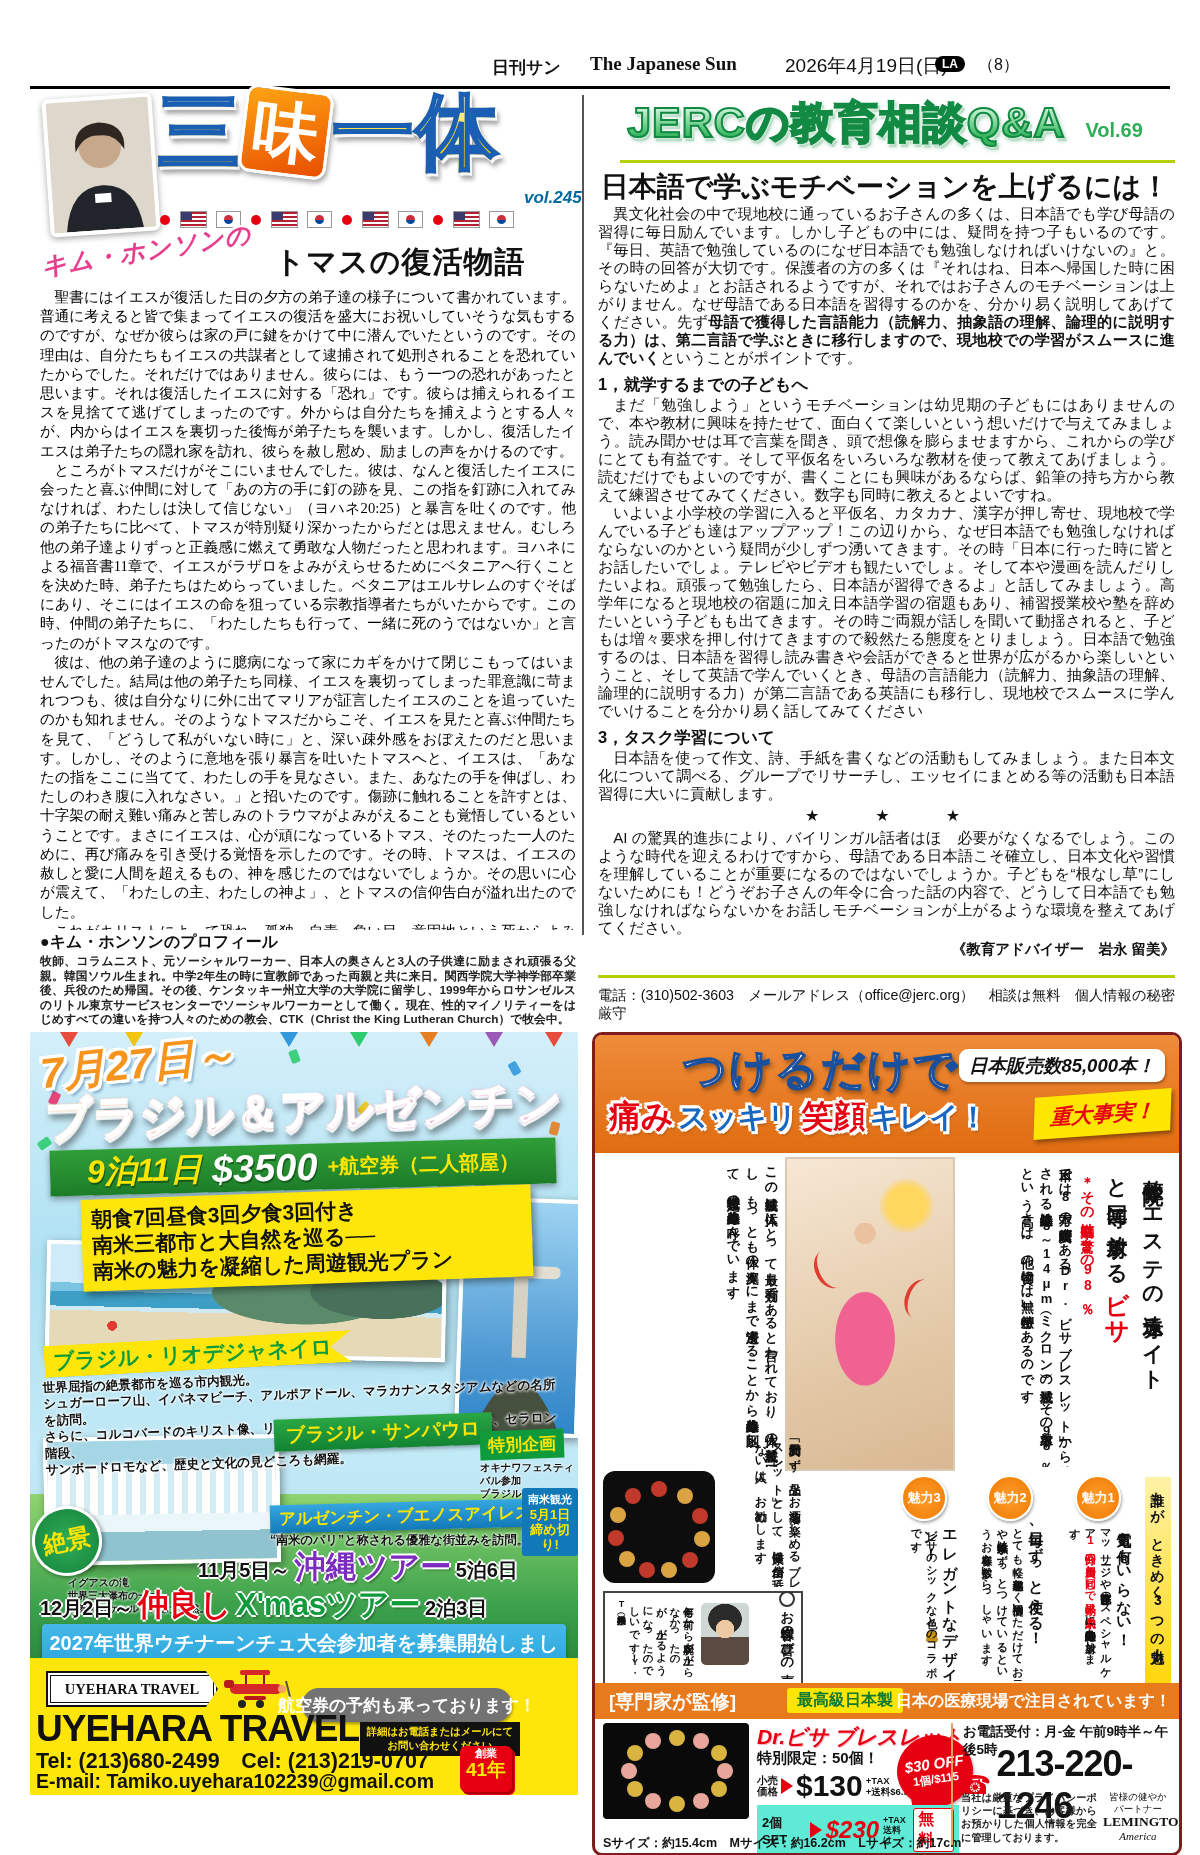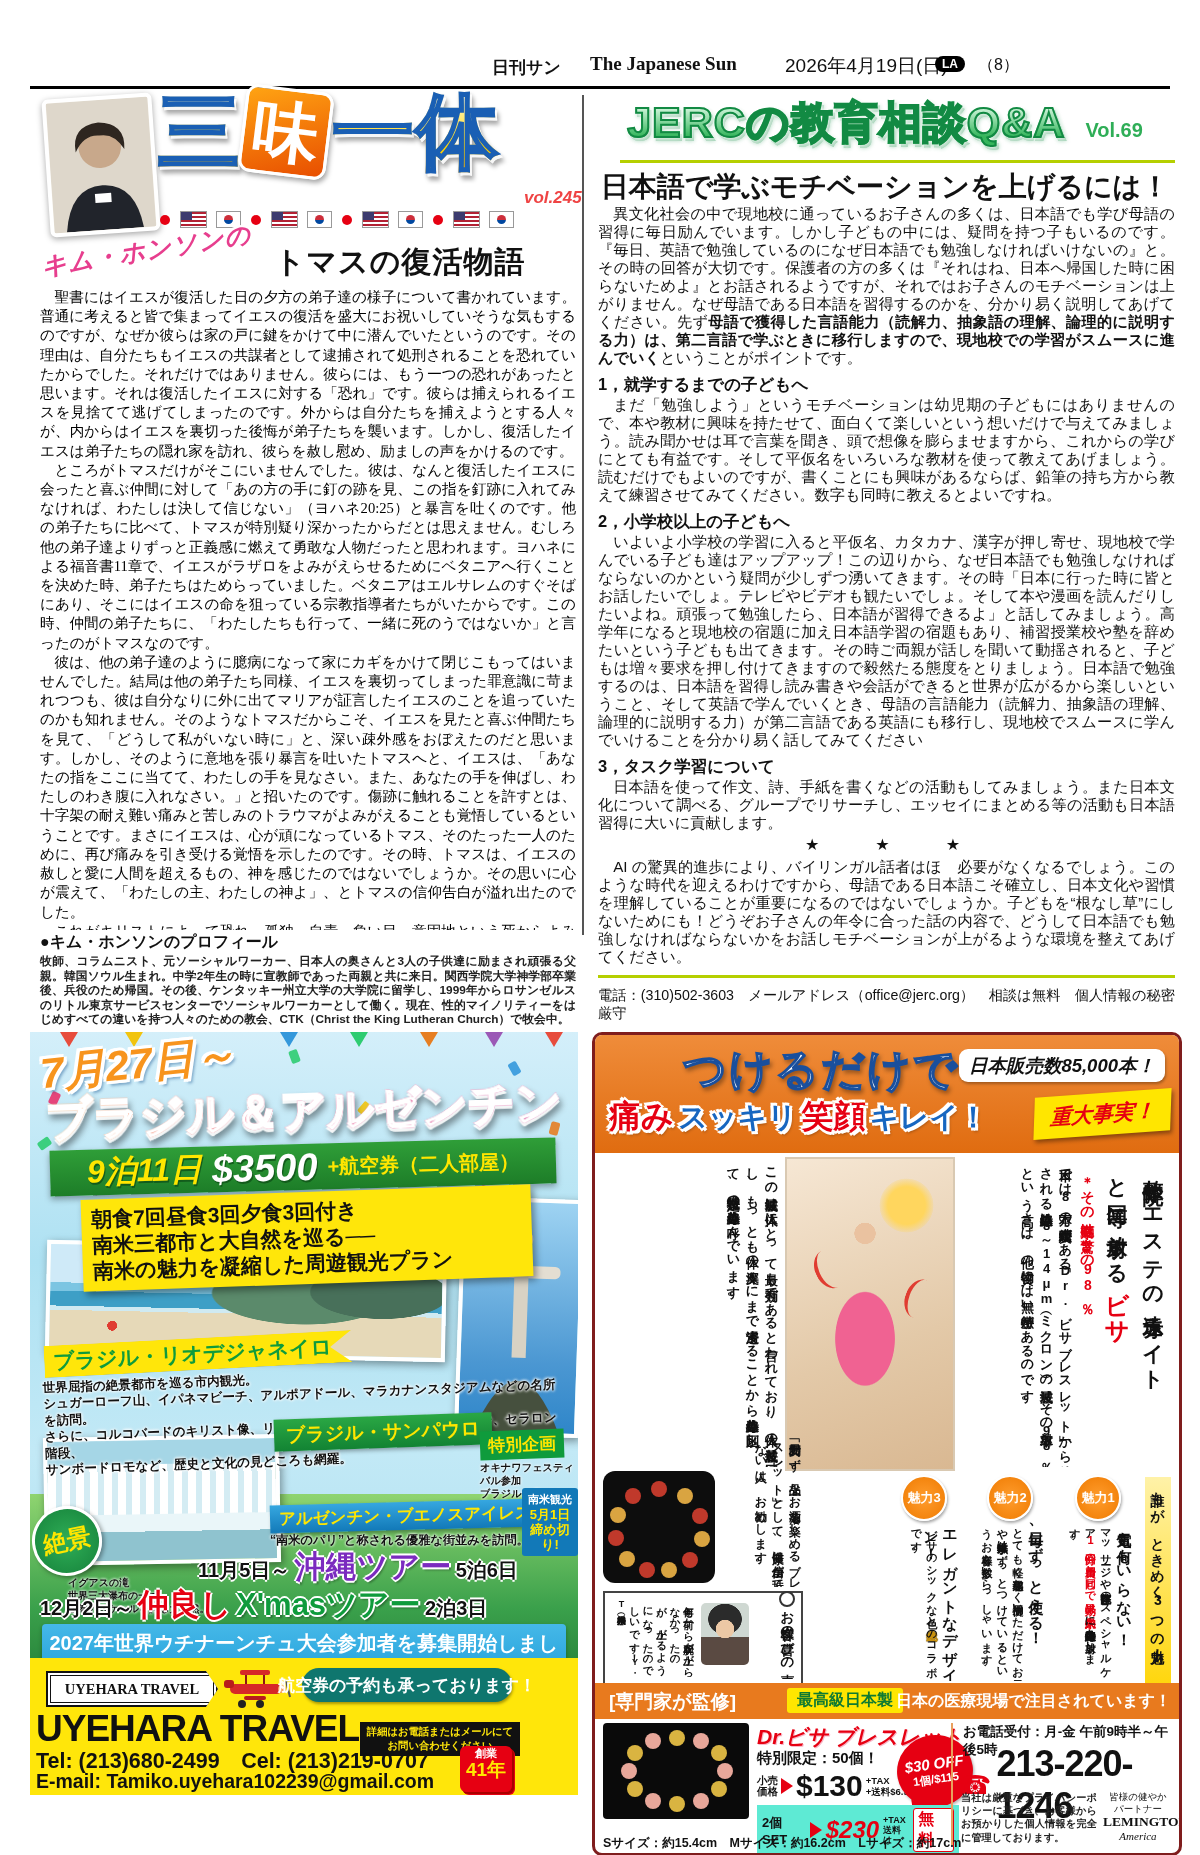--- a/index.html
+++ b/index.html
@@ -19,21 +19,21 @@
   .s-photo{left:46px;top:96px;width:102px;height:130px;transform:rotate(-4deg);background:#e9e4da;
            border:4px solid #fff;border-radius:6px;box-shadow:0 2px 6px rgba(0,0,0,.35);overflow:hidden}
   .s-logo{left:158px;top:88px;display:flex;align-items:center;gap:2px}
   .s-ch{font-size:82px;font-weight:900;line-height:1;
         background:linear-gradient(180deg,#fffbe0,#ffd400 70%,#f3a800);-webkit-background-clip:text;
         background-clip:text;color:transparent;-webkit-text-stroke:2.5px #1a5fb4;
         filter:drop-shadow(2px 3px 0 rgba(255,255,255,.9)) drop-shadow(2px 4px 2px rgba(0,0,0,.35))}
   .mi-box{background:linear-gradient(160deg,#ffa413,#e84e00);color:#fff;font-size:66px;font-weight:900;
           line-height:1;padding:8px 8px;border-radius:12px;transform:rotate(7deg);border:3px solid #fff;
           box-shadow:2px 3px 5px rgba(0,0,0,.35)}
-  .s-vol{left:524px;top:188px;color:#ef4444;font-weight:bold;font-style:italic;font-size:17px}
+  .s-vol{left:524px;top:188px;color:#0369a1;font-weight:bold;font-style:italic;font-size:17px}
   .flag-row{left:160px;top:212px;width:418px;display:flex;gap:11px;align-items:center}
   .fl-dot{width:10px;height:10px;background:#e60012;border-radius:50%}
   .fl-us{width:25px;height:15px;position:relative;background:repeating-linear-gradient(180deg,#b22234 0 2px,#fff 2px 4px);box-shadow:0 0 0 1px #999}
   .fl-us::after{content:"";position:absolute;left:0;top:0;width:11px;height:8px;background:#3c3b6e}
   .fl-kr{width:23px;height:15px;position:relative;background:#fff;box-shadow:0 0 0 1px #999}
   .fl-kr::after{content:"";position:absolute;left:7px;top:3px;width:9px;height:9px;border-radius:50%;
                 background:linear-gradient(180deg,#cd2e3a 50%,#0047a0 50%)}
   .s-author{left:40px;top:234px;transform:rotate(-9deg);color:#e73e8e;font-size:25px;font-weight:900;
             font-style:italic;letter-spacing:1px;
             text-shadow:-2px 0 #fff,2px 0 #fff,0 -2px #fff,0 2px #fff,2px 2px #fff,-2px -2px #fff}
@@ -137,21 +137,21 @@
   .xmas .g{font-size:31px;font-weight:900;color:#0f9b3c;
       text-shadow:-2px 0 #fff,2px 0 #fff,0 -2px #fff,0 2px #fff,2px 3px 2px rgba(0,0,0,.3)}
   .uchina{left:12px;top:592px;z-index:3;width:524px;background:linear-gradient(180deg,#45b8e8,#1e9cd7);
           color:#fff;font-weight:900;font-size:20px;text-align:center;padding:6px 0;border-radius:4px;
           box-shadow:0 2px 4px rgba(0,0,0,.3)}
   .uy-footer{left:0;top:626px;width:548px;height:137px;background:#ffe60a;z-index:3}
   .uy-ribbon{position:absolute;left:16px;top:13px;width:168px;height:32px;background:#fff;border:2px solid #111;
              box-shadow:inset 0 0 0 2px #fff,inset 0 0 0 3px #111;display:flex;align-items:center;justify-content:center;
              font-family:"Liberation Serif",serif;font-weight:bold;font-size:14.5px;
              clip-path:polygon(0 0,93% 0,100% 50%,93% 100%,0 100%)}
-  .uy-pill{position:absolute;left:272px;top:10px;width:210px;height:34px;background:#0f766e;border-radius:17px;
+  .uy-pill{position:absolute;left:272px;top:30px;width:210px;height:34px;background:#737373;border-radius:17px;
            color:#fff;font-weight:900;font-size:17px;display:flex;align-items:center;justify-content:center;
            white-space:nowrap;box-shadow:1px 2px 3px rgba(0,0,0,.35)}
   .uy-name{position:absolute;left:6px;top:50px;font-size:37px;font-weight:900;letter-spacing:-1px}
   .uy-note{position:absolute;left:330px;top:64px;width:152px;background:#111;color:#ffe60a;font-size:10.3px;
            font-weight:bold;padding:3px 4px;text-align:center}
   .uy-tel{position:absolute;left:6px;top:88px;font-size:21.5px;font-weight:900}
   .uy-mail{position:absolute;left:6px;top:112px;font-size:19.5px;font-weight:900}
   .uy-badge{position:absolute;left:430px;top:88px;width:52px;height:46px;background:#e60012;border-radius:6px;
             box-shadow:2px 2px 0 #a00,3px 3px 0 #e60012;text-align:center;color:#fff;font-weight:900}
   .uy-badge .b1{font-size:11px;line-height:14px}.uy-badge .b2{font-size:19px;line-height:20px;color:#ffe600}
@@ -307,21 +307,20 @@
 
   <div class="abs jerc-logo">
     <span class="big">JERCの教育相談Q&amp;A</span><span class="jerc-vol">Vol.69</span>
   </div>
   <div class="abs jerc-rule"></div>
   <div class="abs jerc-head">日本語で学ぶモチベーションを上げるには！</div>
   <div class="abs jerc-body">
     <p><span>異文化社会の中で現地校に通っているお子さんの多くは、日本語でも学び母語の習得に毎日励んでいます。しかし子どもの中には、疑問を持つ子もいるのです。『毎日、英語で勉強しているのになぜ日本語でも勉強しなければいけないの』と。その時の回答が大切です。保護者の方の多くは『それはね、日本へ帰国した時に困らないためよ』とお話されるようですが、それではお子さんのモチベーションは上がりません。なぜ母語である日本語を習得するのかを、分かり易く説明してあげてください。先ず</span><b>母語で獲得した言語能力（読解力、抽象語の理解、論理的に説明する力）は、第二言語で学ぶときに移行しますので、現地校での学習がスムースに進んでいく</b><span>ということがポイントです。</span></p>
     <h4>1，就学するまでの子どもへ</h4>
     <p>まだ「勉強しよう」というモチベーションは幼児期の子どもにはありませんので、本や教材に興味を持たせて、面白くて楽しいという想いだけで与えてみましょう。読み聞かせは耳で言葉を聞き、頭で想像を膨らませますから、これからの学びにとても有益です。そして平仮名をいろいろな教材を使って教えてあげましょう。読むだけでもよいのですが、書くことにも興味があるならば、鉛筆の持ち方から教えて練習させてみてください。数字も同時に教えるとよいですね。</p>
-    <h4>2，小学校以上の子どもへ</h4>
     <p>いよいよ小学校の学習に入ると平仮名、カタカナ、漢字が押し寄せ、現地校で学んでいる子ども達はアップアップ！この辺りから、なぜ日本語でも勉強しなければならないのかという疑問が少しずつ湧いてきます。その時「日本に行った時に皆とお話したいでしょ。テレビやビデオも観たいでしょ。そして本や漫画を読んだりしたいよね。頑張って勉強したら、日本語が習得できるよ」と話してみましょう。高学年になると現地校の宿題に加え日本語学習の宿題もあり、補習授業校や塾を辞めたいという子どもも出てきます。その時ご両親が話しを聞いて動揺されると、子どもは増々要求を押し付けてきますので毅然たる態度をとりましょう。日本語で勉強するのは、日本語を習得し読み書きや会話ができると世界が広がるから楽しいということ、そして英語で学んでいくとき、母語の言語能力（読解力、抽象語の理解、論理的に説明する力）が第二言語である英語にも移行し、現地校でスムースに学んでいけることを分かり易く話してみてください</p>
     <h4>3，タスク学習について</h4>
     <p>日本語を使って作文、詩、手紙を書くなどの活動もしてみましょう。また日本文化について調べる、グループでリサーチし、エッセイにまとめる等の活動も日本語習得に大いに貢献します。</p>
     <div class="stars">★　　★　　★</div>
     <p>AI の驚異的進歩により、バイリンガル話者はほゞ必要がなくなるでしょう。このような時代を迎えるわけですから、母語である日本語こそ確立し、日本文化や習慣を理解していることが重要になるのではないでしょうか。子どもを“根なし草”にしないためにも！どうぞお子さんの年令に合った話の内容で、どうして日本語でも勉強しなければならないかをお話しモチベーションが上がるような環境を整えてあげてください。</p>
     <div class="jerc-byline">《教育アドバイザー　岩永 留美》</div>
   </div>
   <div class="abs jerc-notice">
     <div class="jerc-contact">電話：(310)502-3603　メールアドレス（office@jerc.org）　相談は無料　個人情報の秘密厳守</div>
   </div>

